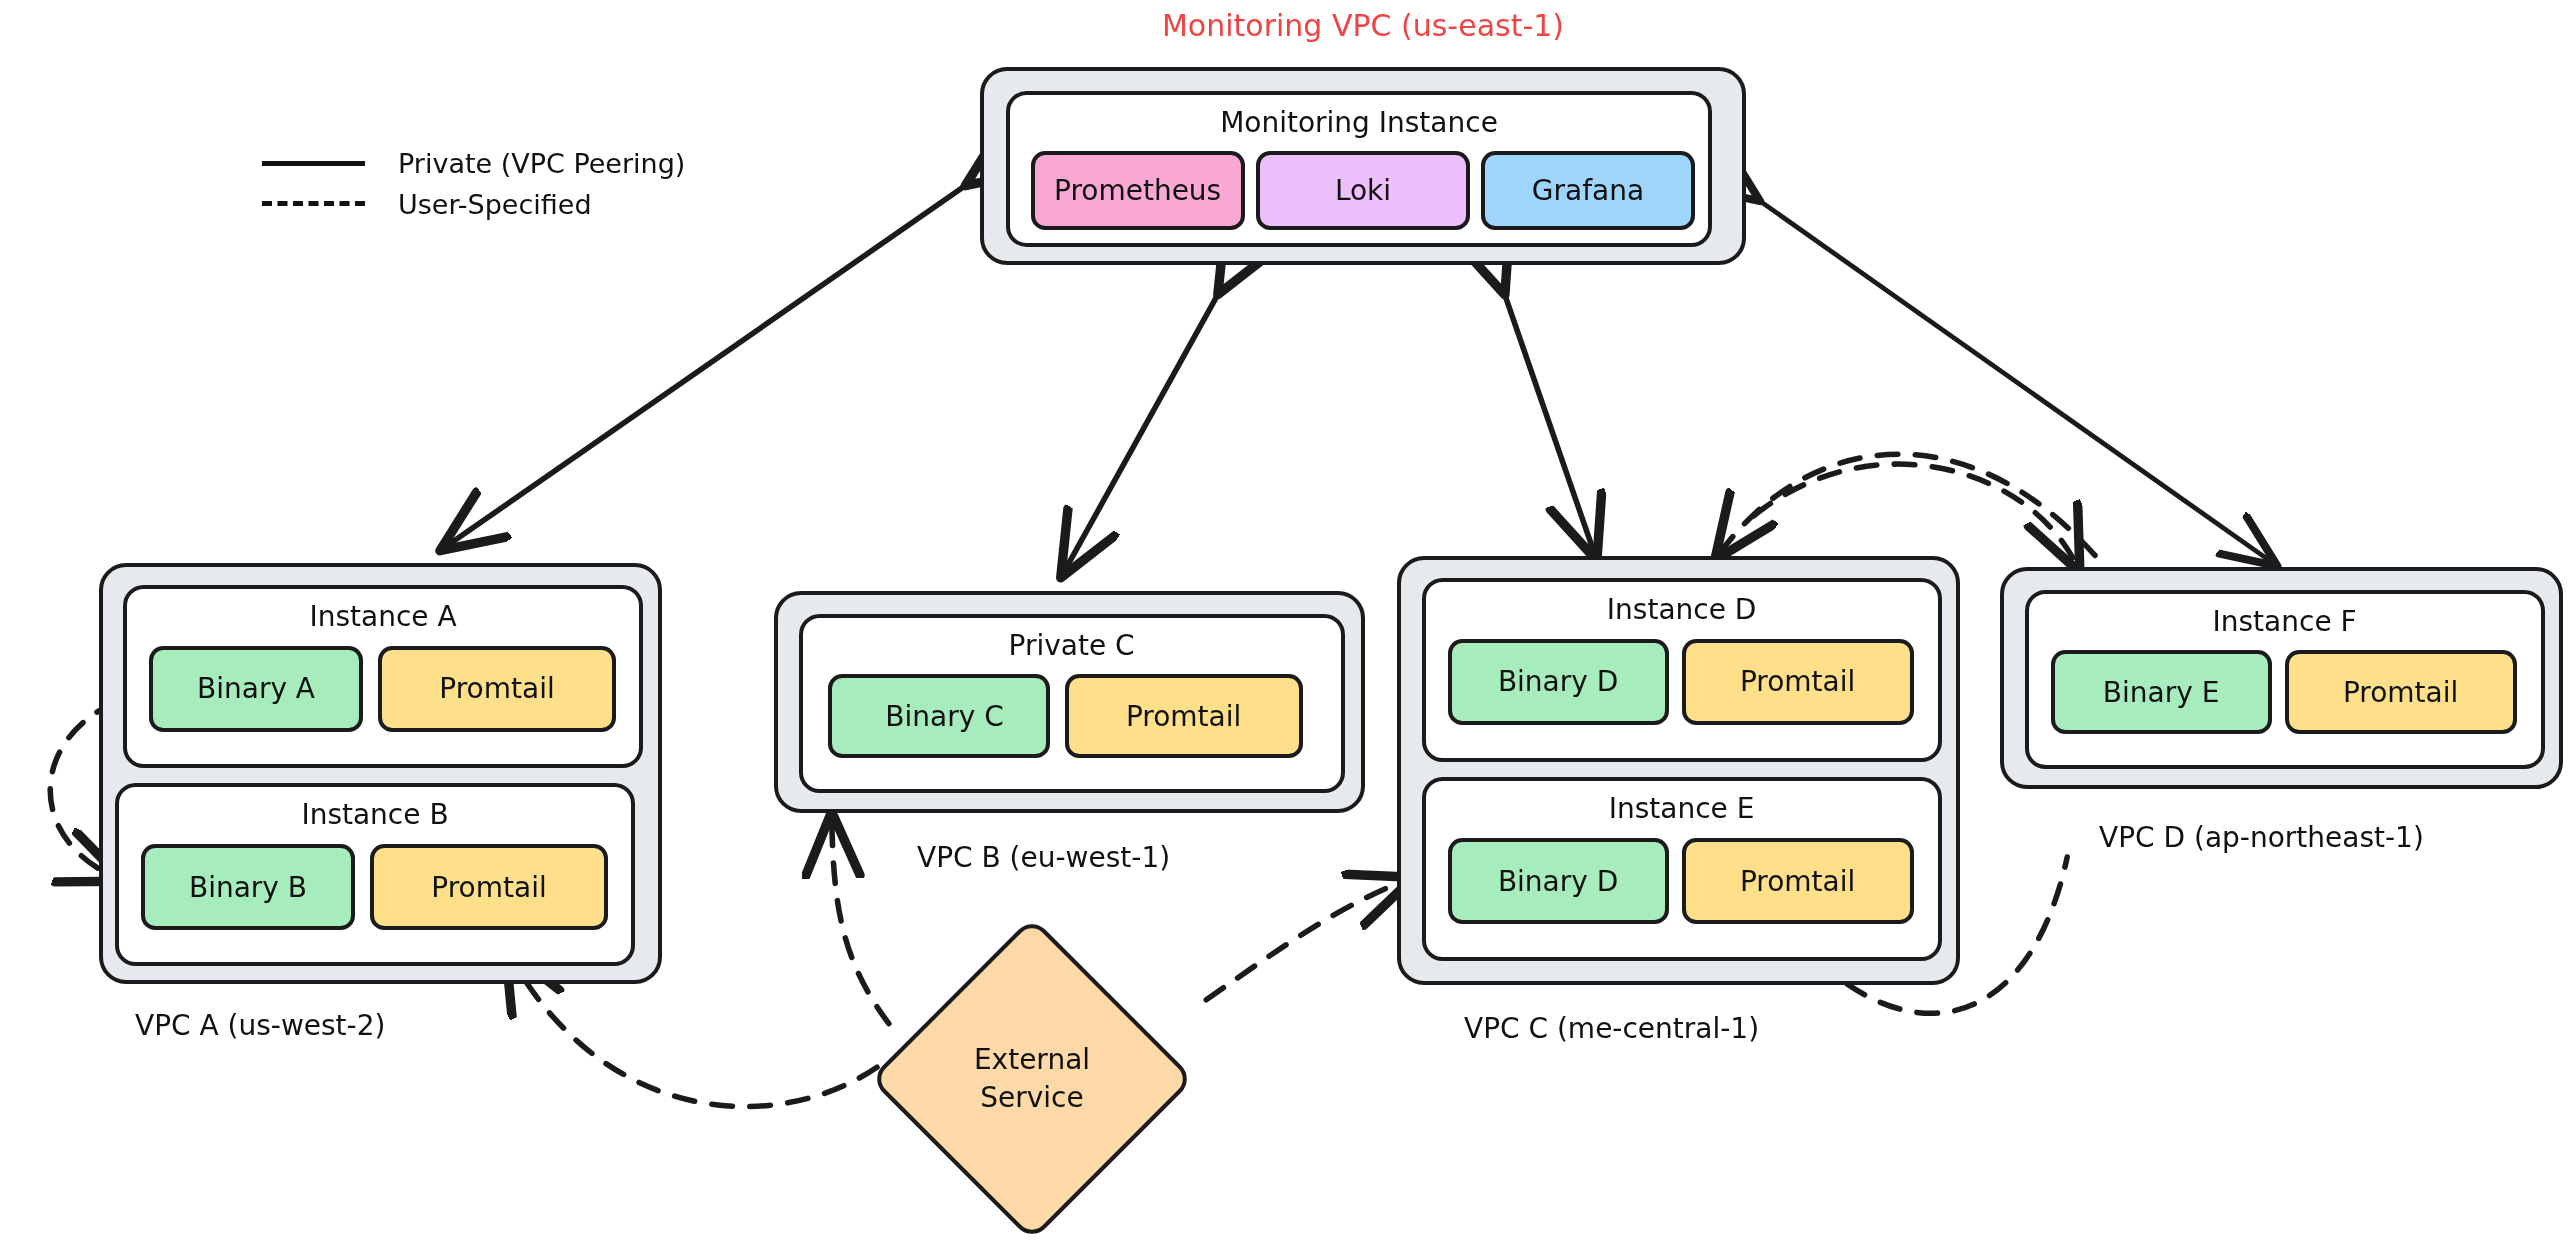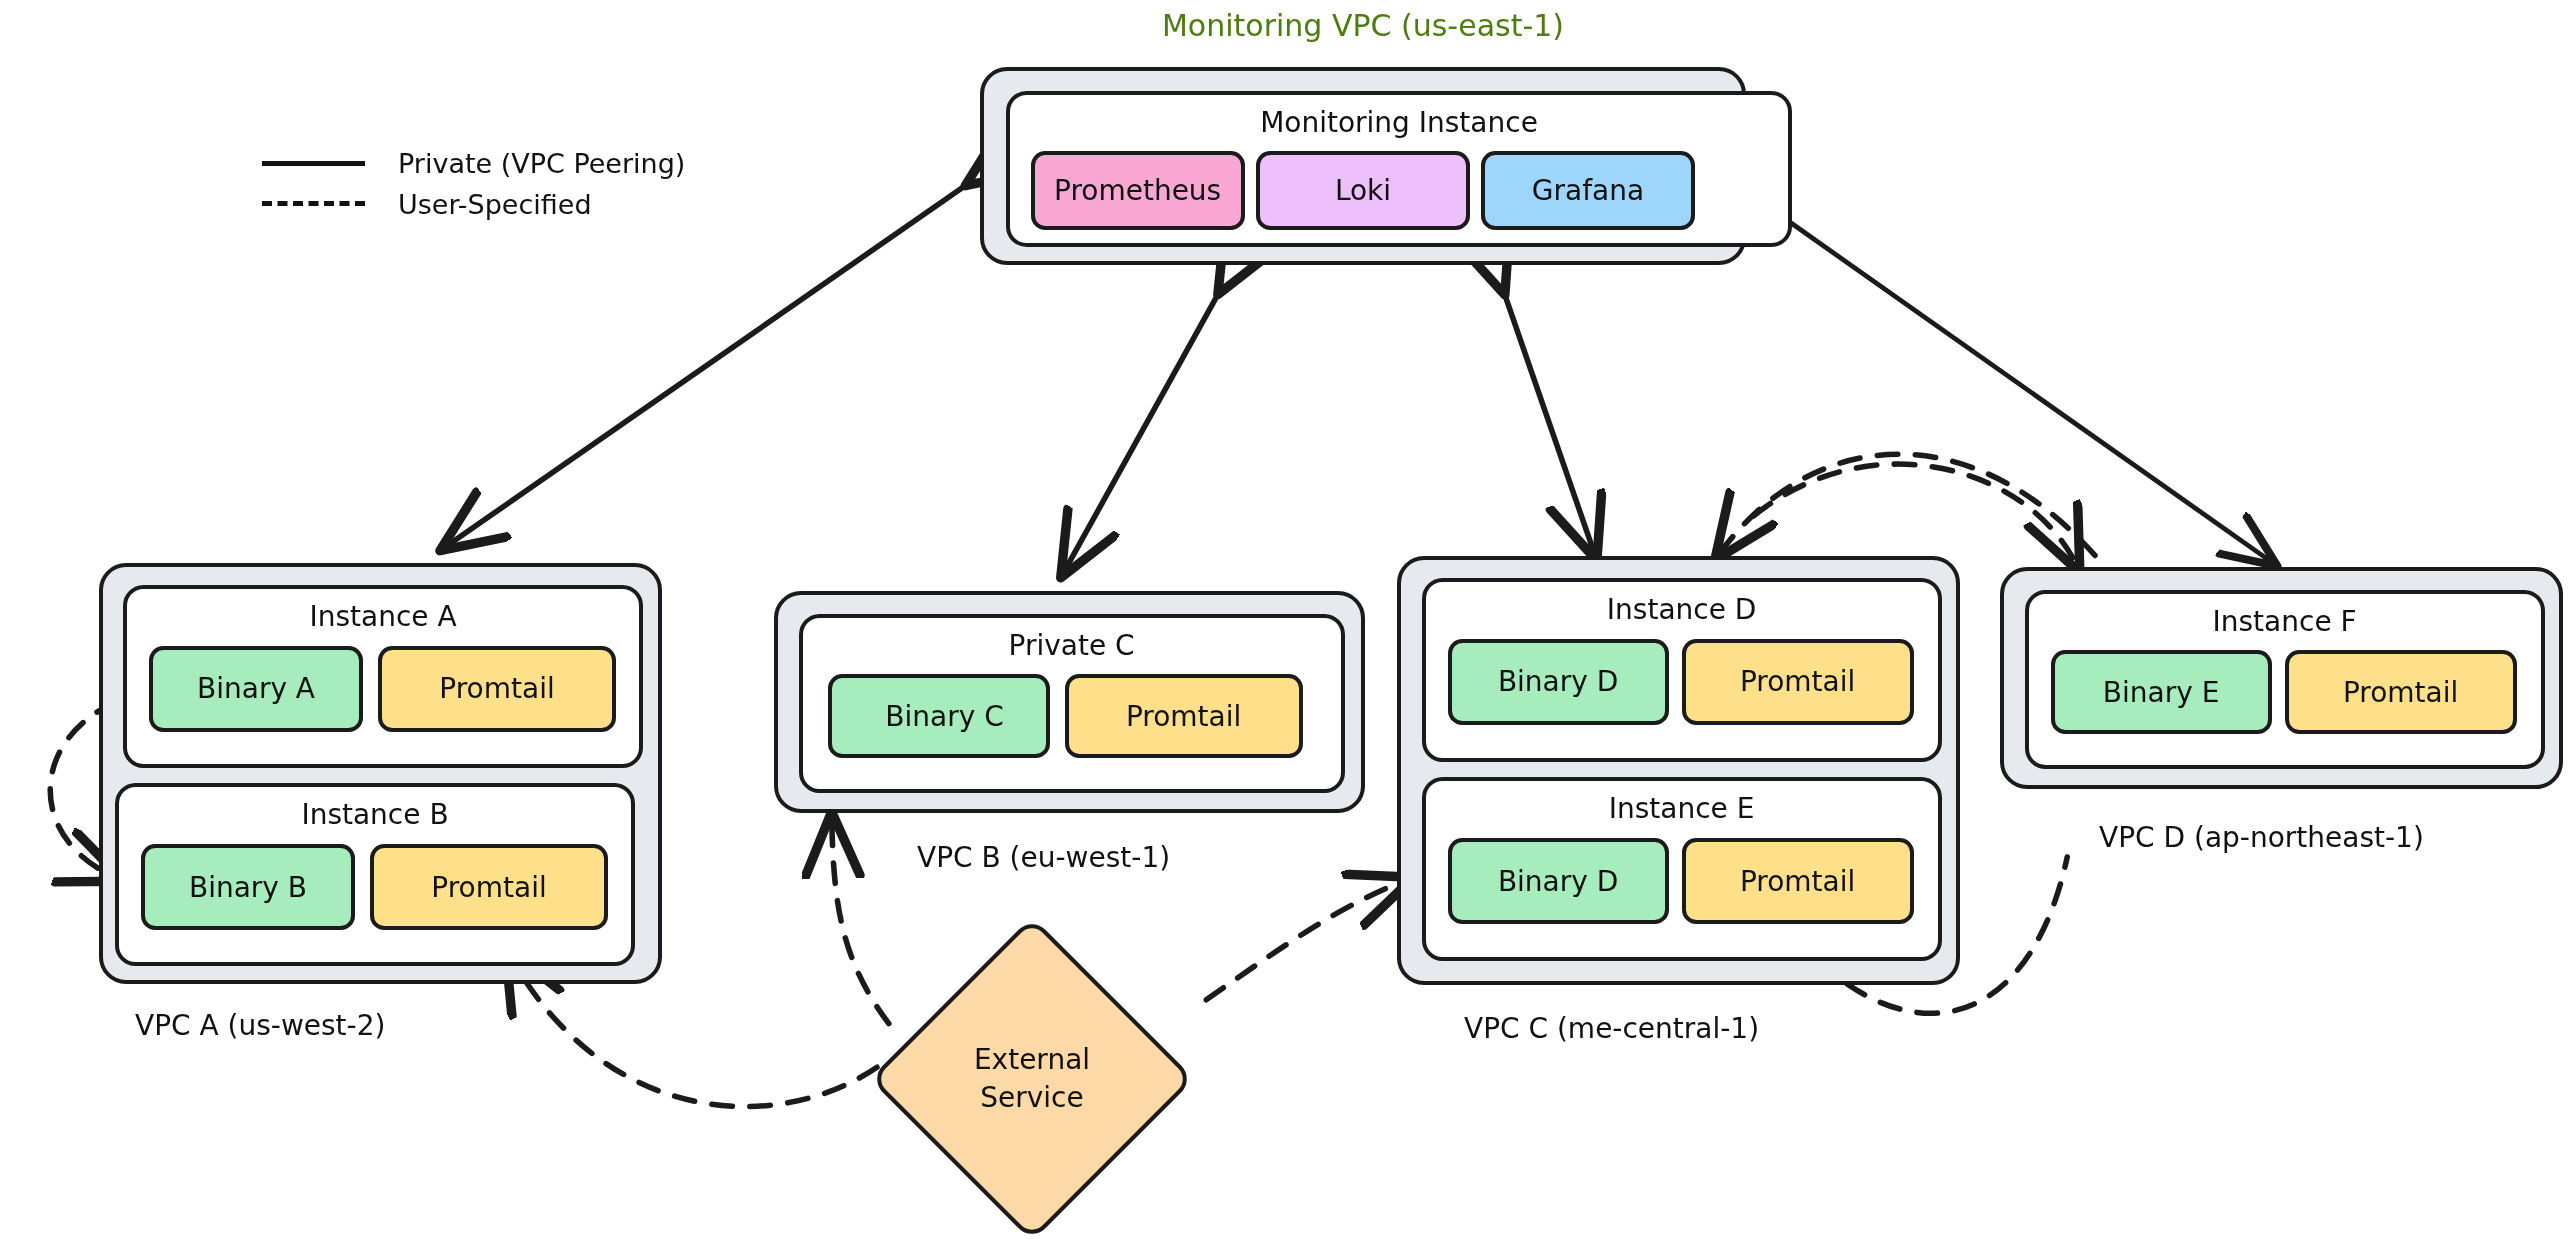--- a/index.html
+++ b/index.html
@@ -19,21 +19,21 @@
     box-sizing:border-box;
     z-index:5;
   }
   .vpc-label{
     position:absolute;
     font-size:28px;color:#111;white-space:nowrap;
     z-index:6;
   }
   .vpc-title-top{
     position:absolute;
-    font-size:30px;color:#4d7c0f;white-space:nowrap;
+    font-size:30px;color:#ef4444;white-space:nowrap;
     text-align:center;z-index:6;
   }
   .instance{
     position:absolute;
     background:#ffffff;
     border:4px solid #1b1b1b;
     border-radius:20.6px;
     box-sizing:border-box;
   }
   .instance-title{
@@ -128,21 +128,21 @@
       <span class="legend-key">
           <span class="bar dashed"></span>
         </span>
       <span class="legend-text">User-Specified</span>
     </div>
   </div>
 
   <div class="vpc-title-top" style="left:980px;top:8px;width:766px;">Monitoring VPC (us-east-1)</div>
 
   <div class="vpc" style="left:980px;top:67px;width:766px;height:198px;">
-    <div class="instance" style="left:22px;top:20px;width:786px;height:156px;">
+    <div class="instance" style="left:22px;top:20px;width:706px;height:156px;">
       <div class="instance-title">Monitoring Instance</div>
       <div class="svc pink" style="left:20.6px;top:56px;width:214px;height:79px;">Prometheus</div>
       <div class="svc blue" style="left:471px;top:56px;width:214px;height:79px;">Grafana</div>
       <div class="svc purple" style="left:246px;top:56px;width:214px;height:79px;">Loki</div>
     </div>
   </div>
 
   <div class="vpc" style="left:99px;top:563px;width:563px;height:421px;">
     <div class="instance" style="left:20px;top:17.5px;width:520px;height:183px;">
       <div class="instance-title">Instance A</div>

